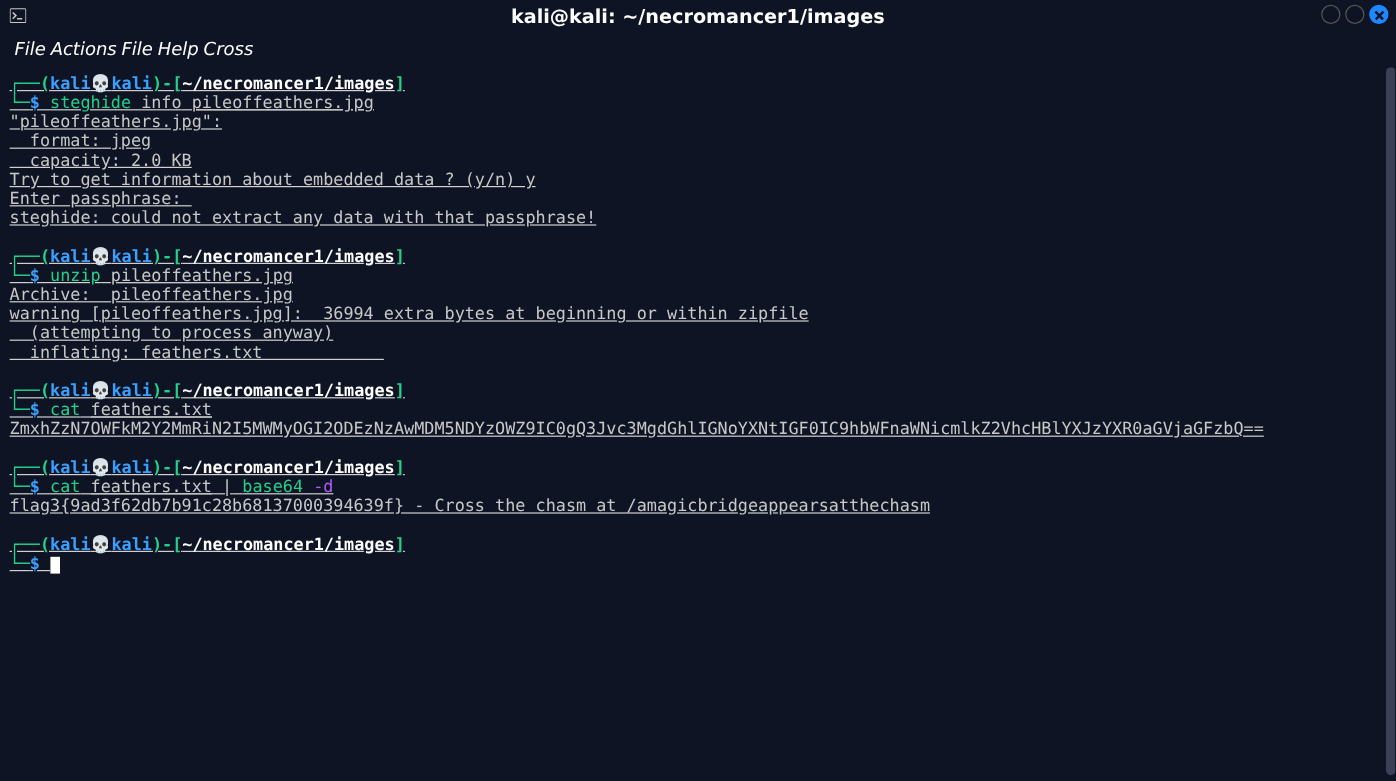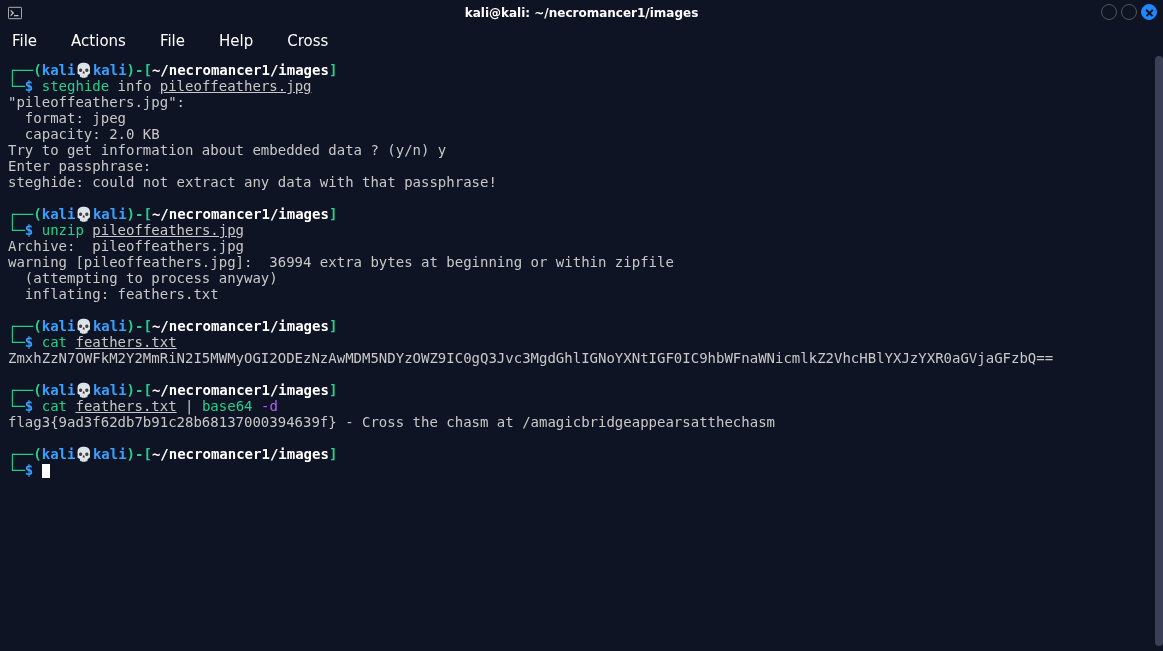--- a/index.html
+++ b/index.html
@@ -26,21 +26,21 @@
     width: 18px; height: 18px;
     margin-left: 6px;
     display: inline-flex; align-items: center; justify-content: center;
     color: #c8c8c8;
   }
   .title-text {
     position: absolute; left: 0; right: 0;
     text-align: center;
     color: #ffffff;
     font-weight: bold;
-    font-size: 12px;
+    font-size: 16px;
     pointer-events: none;
   }
   .win-buttons {
     position: absolute; right: 6px; top: 4px;
     display: flex; gap: 4px;
   }
   .win-btn {
     width: 16px; height: 16px; border-radius: 50%;
     border: 1px solid #555;
     display: inline-block;
@@ -54,40 +54,42 @@
   .win-btn.close::after {
     content: ""; position: absolute; left: 3px; top: 7px;
     width: 9px; height: 1.5px; background: #0e1424;
   }
   .win-btn.close::before { transform: rotate(45deg); }
   .win-btn.close::after  { transform: rotate(-45deg); }
 
   .menubar {
     height: 30px;
     display: flex; align-items: center;
-    gap: 34px;
+    gap: 4px;
     padding: 0 12px;
     font-family: "DejaVu Sans", sans-serif;
     font-size: 15px;
     color: #ffffff;
+    font-style: italic;
   }
   .menubar span { cursor: default; }
 
   .terminal-wrap {
     flex: 1;
     display: flex;
     overflow: hidden;
   }
   .terminal {
     flex: 1;
     padding: 6px 8px 6px 8px;
     white-space: pre;
     line-height: 16px;
     letter-spacing: 0px;
     overflow: hidden;
+    text-decoration: underline;
   }
   .terminal .blue  { color: #3aa0ff; font-weight: bold; }
   .terminal .green { color: #23d18b; }
   .terminal .greenb{ color: #23d18b; font-weight: bold; }
   .terminal .white { color: #ffffff; font-weight: bold; }
   .terminal .gray  { color: #c8c8c8; }
   .terminal .und   { text-decoration: underline; }
   .terminal .purple{ color: #b45bff; }
   .cursor {
     display: inline-block;

